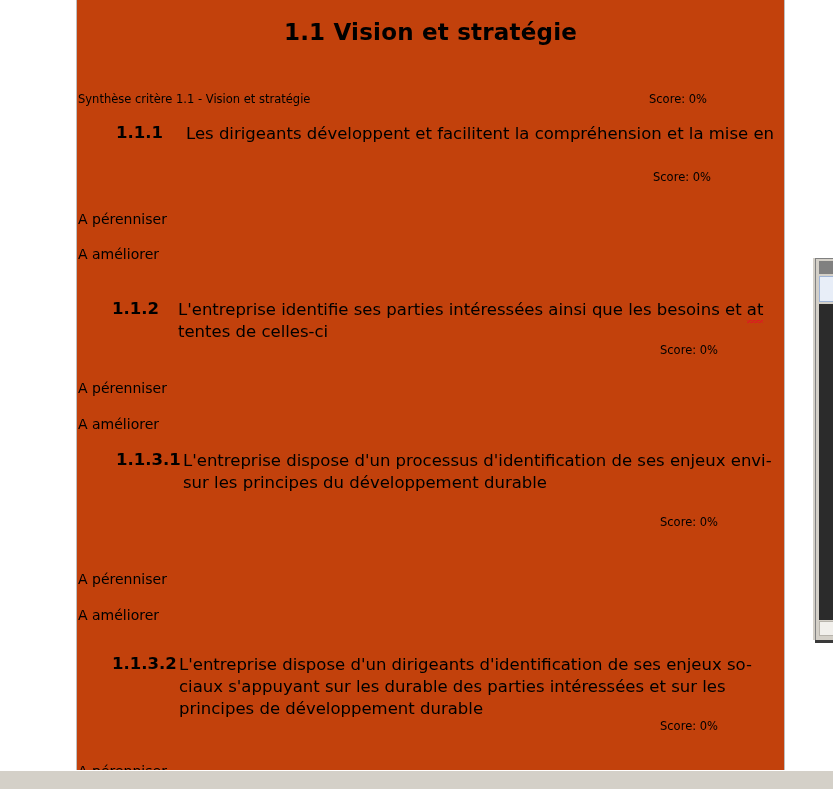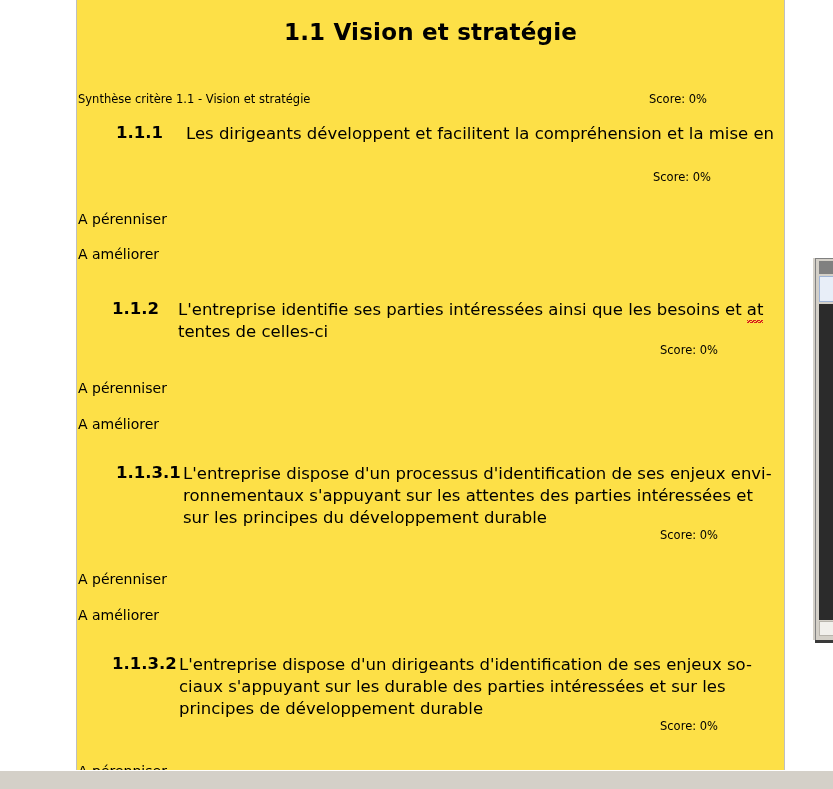--- a/index.html
+++ b/index.html
@@ -15,21 +15,21 @@
     position: relative;
   }
 
   
   #doc-page {
     position: absolute;
     left: 76px;
     top: 0;
     width: 709px;
     height: 770px;
-    background: #fde047;
+    background: #c2410c;
     border-left: 1px solid #bfbfbf;
     border-right: 1px solid #bfbfbf;
     box-sizing: border-box;
     overflow: hidden;
   }
 
   .page-inner {
     position: relative;
     width: 100%;
     height: 100%;
@@ -273,26 +273,25 @@
           <span class="ln"><span>L'entreprise identifie ses parties intéressées ainsi que les besoins et </span><span class="squiggle">at</span></span>
           <span class="ln">tentes de celles-ci</span>
         </span>
       </div>
       <span class="crit-score" style="left:583px; top:44px;">Score: 0%</span>
     </div>
 
     <div class="opt-row" style="top:361px;">A pérenniser</div>
     <div class="opt-row" style="top:397px;">A améliorer</div>
 
-    <div class="criterion" style="top:444px;">
+    <div class="criterion" style="top:431px;">
       <div class="crit-line">
         <span class="crit-num" style="width:67px; padding-left:5px;">1.1.3.1</span>
         <span class="crit-text">
           <span class="ln">L'entreprise dispose d'un processus d'identification de ses enjeux envi-</span>
-          <span class="ln">ronnementaux s'appuyant sur les attentes des parties intéressées et</span>
           <span class="ln">sur les principes du développement durable</span>
         </span>
       </div>
       <span class="crit-score" style="left:583px; top:65px;">Score: 0%</span>
     </div>
 
     <div class="opt-row" style="top:552px;">A pérenniser</div>
     <div class="opt-row" style="top:588px;">A améliorer</div>
 
     <div class="criterion" style="top:635px;">

